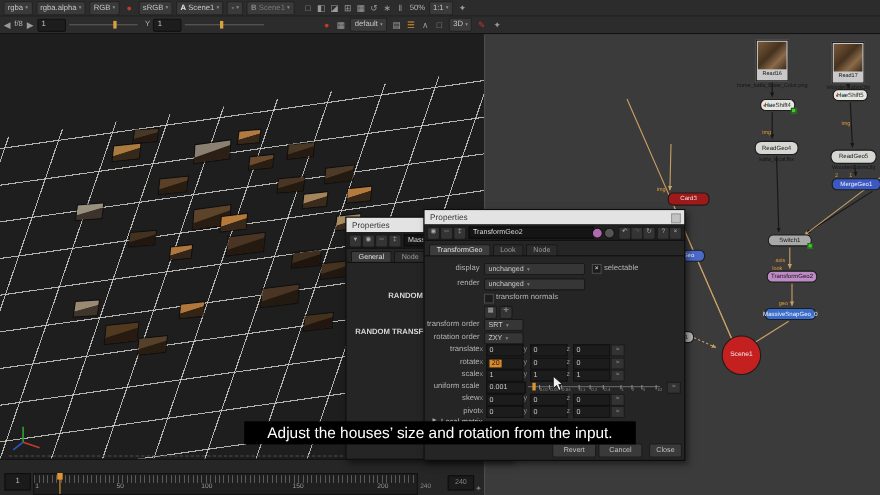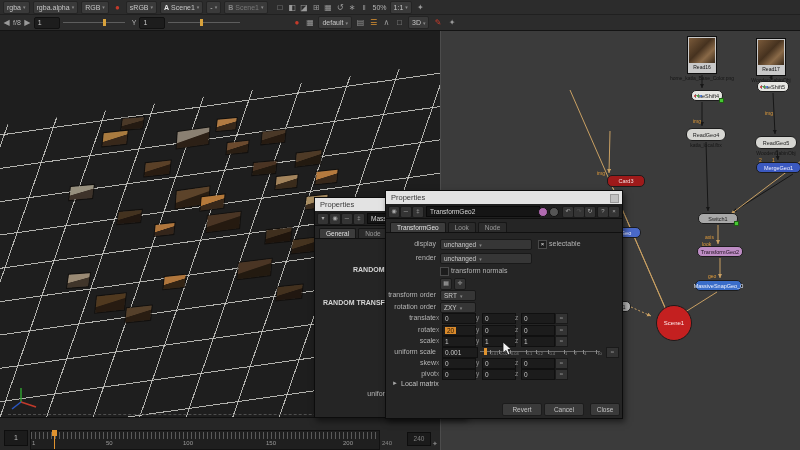--- a/index.html
+++ b/index.html
@@ -455,20 +455,21 @@
     <div class="prow" style="left:0;top:188px;width:236px">
       <span style="position:absolute;left:6px;top:1px;color:#a8a8a8;font-size:6px">►</span>
       <span style="position:absolute;left:15px;top:1px;color:#c2c2c2">Local matrix</span>
     </div>
 
     <span class="pbtn" style="left:116px;top:212px;width:38px">Revert</span>
     <span class="pbtn" style="left:158px;top:212px;width:38px">Cancel</span>
     <span class="pbtn" style="left:204px;top:212px;width:28px">Close</span>
   </div>
 
+  <div id="subtitle" class="abs">Adjust the houses’ size and rotation from the input.</div>
 
   <div id="timeline" class="abs">
     <div id="tl-frame">1</div>
     <div id="ruler">
       <div class="ticksband"></div>
       <div id="tlnums">
           <span class="tlnum" style="left: 1px;">1</span>
           <span class="tlnum" style="left: 75px;">50</span>
           <span class="tlnum" style="left: 152px;">100</span>
           <span class="tlnum" style="left: 235px;">150</span>

